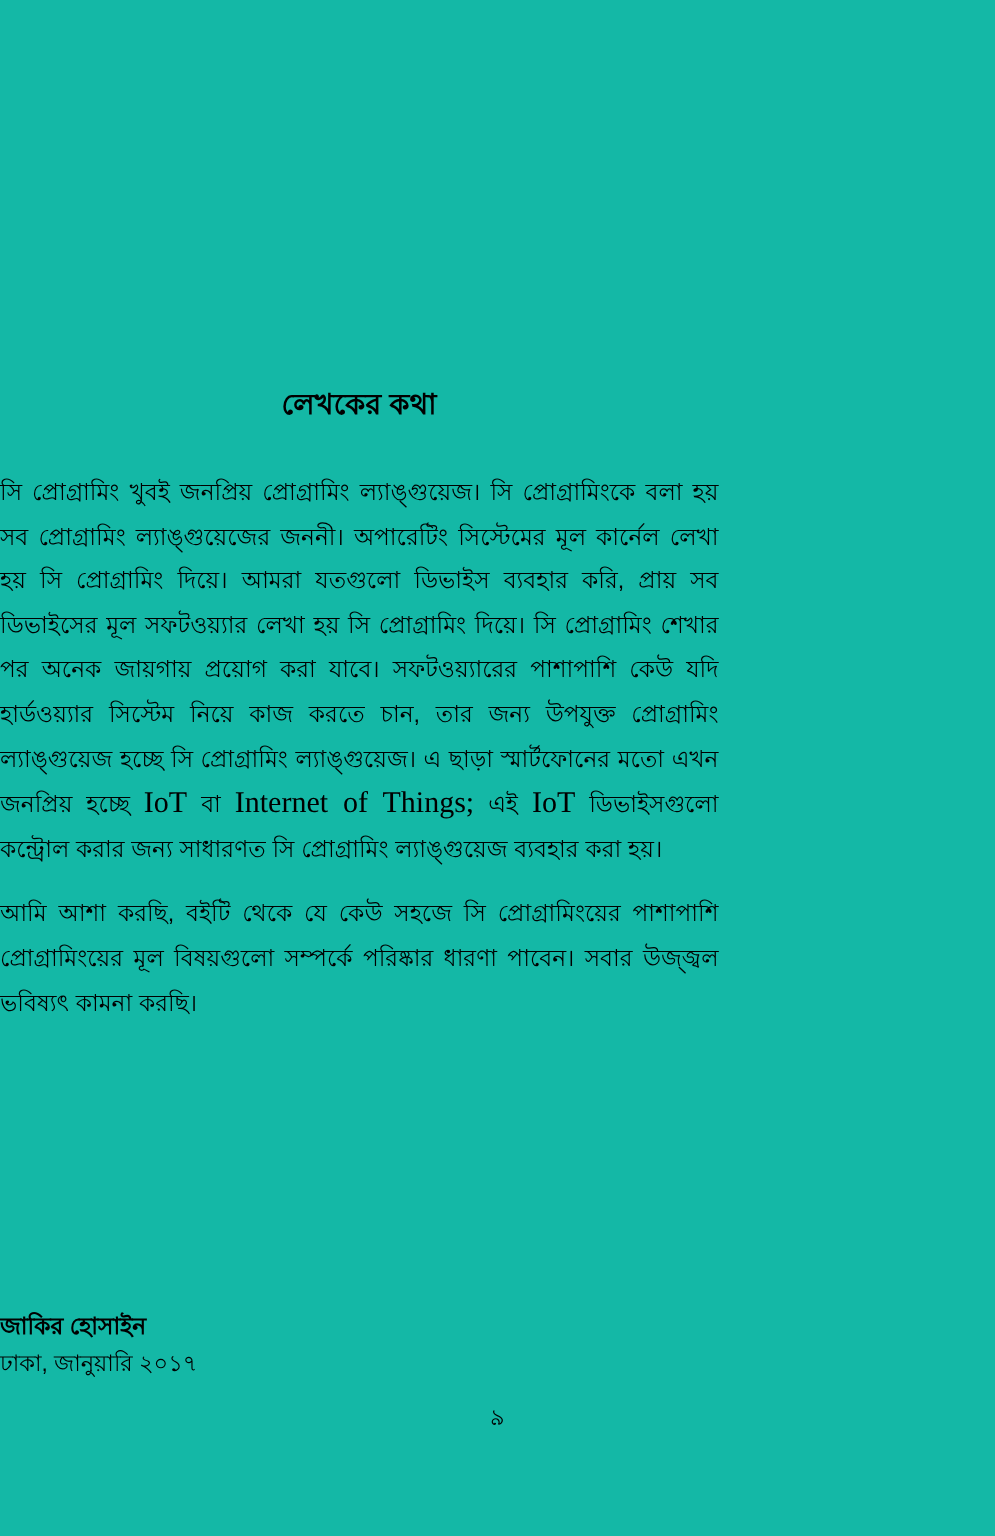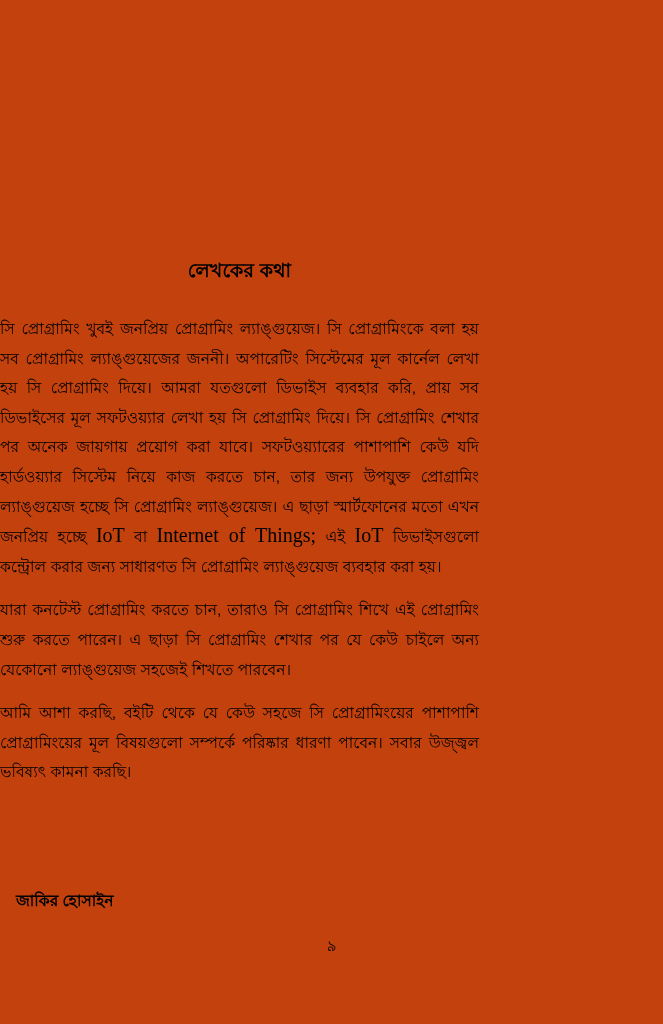--- a/index.html
+++ b/index.html
@@ -74,21 +74,21 @@
     left: 0;
     top: 872px;
     width: 479px;
     font-family: "Liberation Sans", "DejaVu Sans", sans-serif;
   }
 
   .sig-name {
     font-size: 15.5px;
     line-height: 25px;
     font-weight: bold;
-    margin: 16px;
+    margin: 0;
     padding: 0;
   }
 
   .sig-place {
     font-size: 15px;
     line-height: 25px;
     font-weight: normal;
     margin: 0;
     padding: 0;
   }
@@ -102,29 +102,29 @@
     font-family: "Liberation Sans", "DejaVu Sans", sans-serif;
     font-size: 15px;
     line-height: 20px;
     margin: 0;
     padding: 0;
   }
 </style>
 </head>
 <body style="color: rgb(0, 0, 0);">
 
-<div class="page" style="background: #c2410c;">
+<div class="page" style="background: #14b8a6;">
 
   <h1 class="page-title">লেখকের কথা</h1>
 
   <div class="body-copy">
     <p class="para">সি প্রোগ্রামিং খুবই জনপ্রিয় প্রোগ্রামিং ল্যাঙ্গুয়েজ। সি প্রোগ্রামিংকে বলা হয় সব প্রোগ্রামিং ল্যাঙ্গুয়েজের জননী। অপারেটিং সিস্টেমের মূল কার্নেল লেখা হয় সি প্রোগ্রামিং দিয়ে। আমরা যতগুলো ডিভাইস ব্যবহার করি, প্রায় সব ডিভাইসের মূল সফটওয়্যার লেখা হয় সি প্রোগ্রামিং দিয়ে। সি প্রোগ্রামিং শেখার পর অনেক জায়গায় প্রয়োগ করা যাবে। সফটওয়্যারের পাশাপাশি কেউ যদি হার্ডওয়্যার সিস্টেম নিয়ে কাজ করতে চান, তার জন্য উপযুক্ত প্রোগ্রামিং ল্যাঙ্গুয়েজ হচ্ছে সি প্রোগ্রামিং ল্যাঙ্গুয়েজ। এ ছাড়া স্মার্টফোনের মতো এখন জনপ্রিয় হচ্ছে <span class="latin">IoT</span> বা <span class="latin">Internet of Things;</span> এই <span class="latin">IoT</span> ডিভাইসগুলো কন্ট্রোল করার জন্য সাধারণত সি প্রোগ্রামিং ল্যাঙ্গুয়েজ ব্যবহার করা হয়।</p>
-    <p class="para">যারা কনটেস্ট প্রোগ্রামিং করতে চান, তারাও সি প্রোগ্রামিং শিখে এই প্রোগ্রামিং শুরু করতে পারেন। এ ছাড়া সি প্রোগ্রামিং শেখার পর যে কেউ চাইলে অন্য যেকোনো ল্যাঙ্গুয়েজ সহজেই শিখতে পারবেন।</p>
     <p class="para">আমি আশা করছি, বইটি থেকে যে কেউ সহজে সি প্রোগ্রামিংয়ের পাশাপাশি প্রোগ্রামিংয়ের মূল বিষয়গুলো সম্পর্কে পরিষ্কার ধারণা পাবেন। সবার উজ্জ্বল ভবিষ্যৎ কামনা করছি।</p>
   </div>
 
   <div class="signature">
     <p class="sig-name">জাকির হোসাইন</p>
+    <p class="sig-place">ঢাকা, জানুয়ারি ২০১৭</p>
   </div>
 
   <div class="folio">৯</div>
 
 </div>
 
 </body></html>

